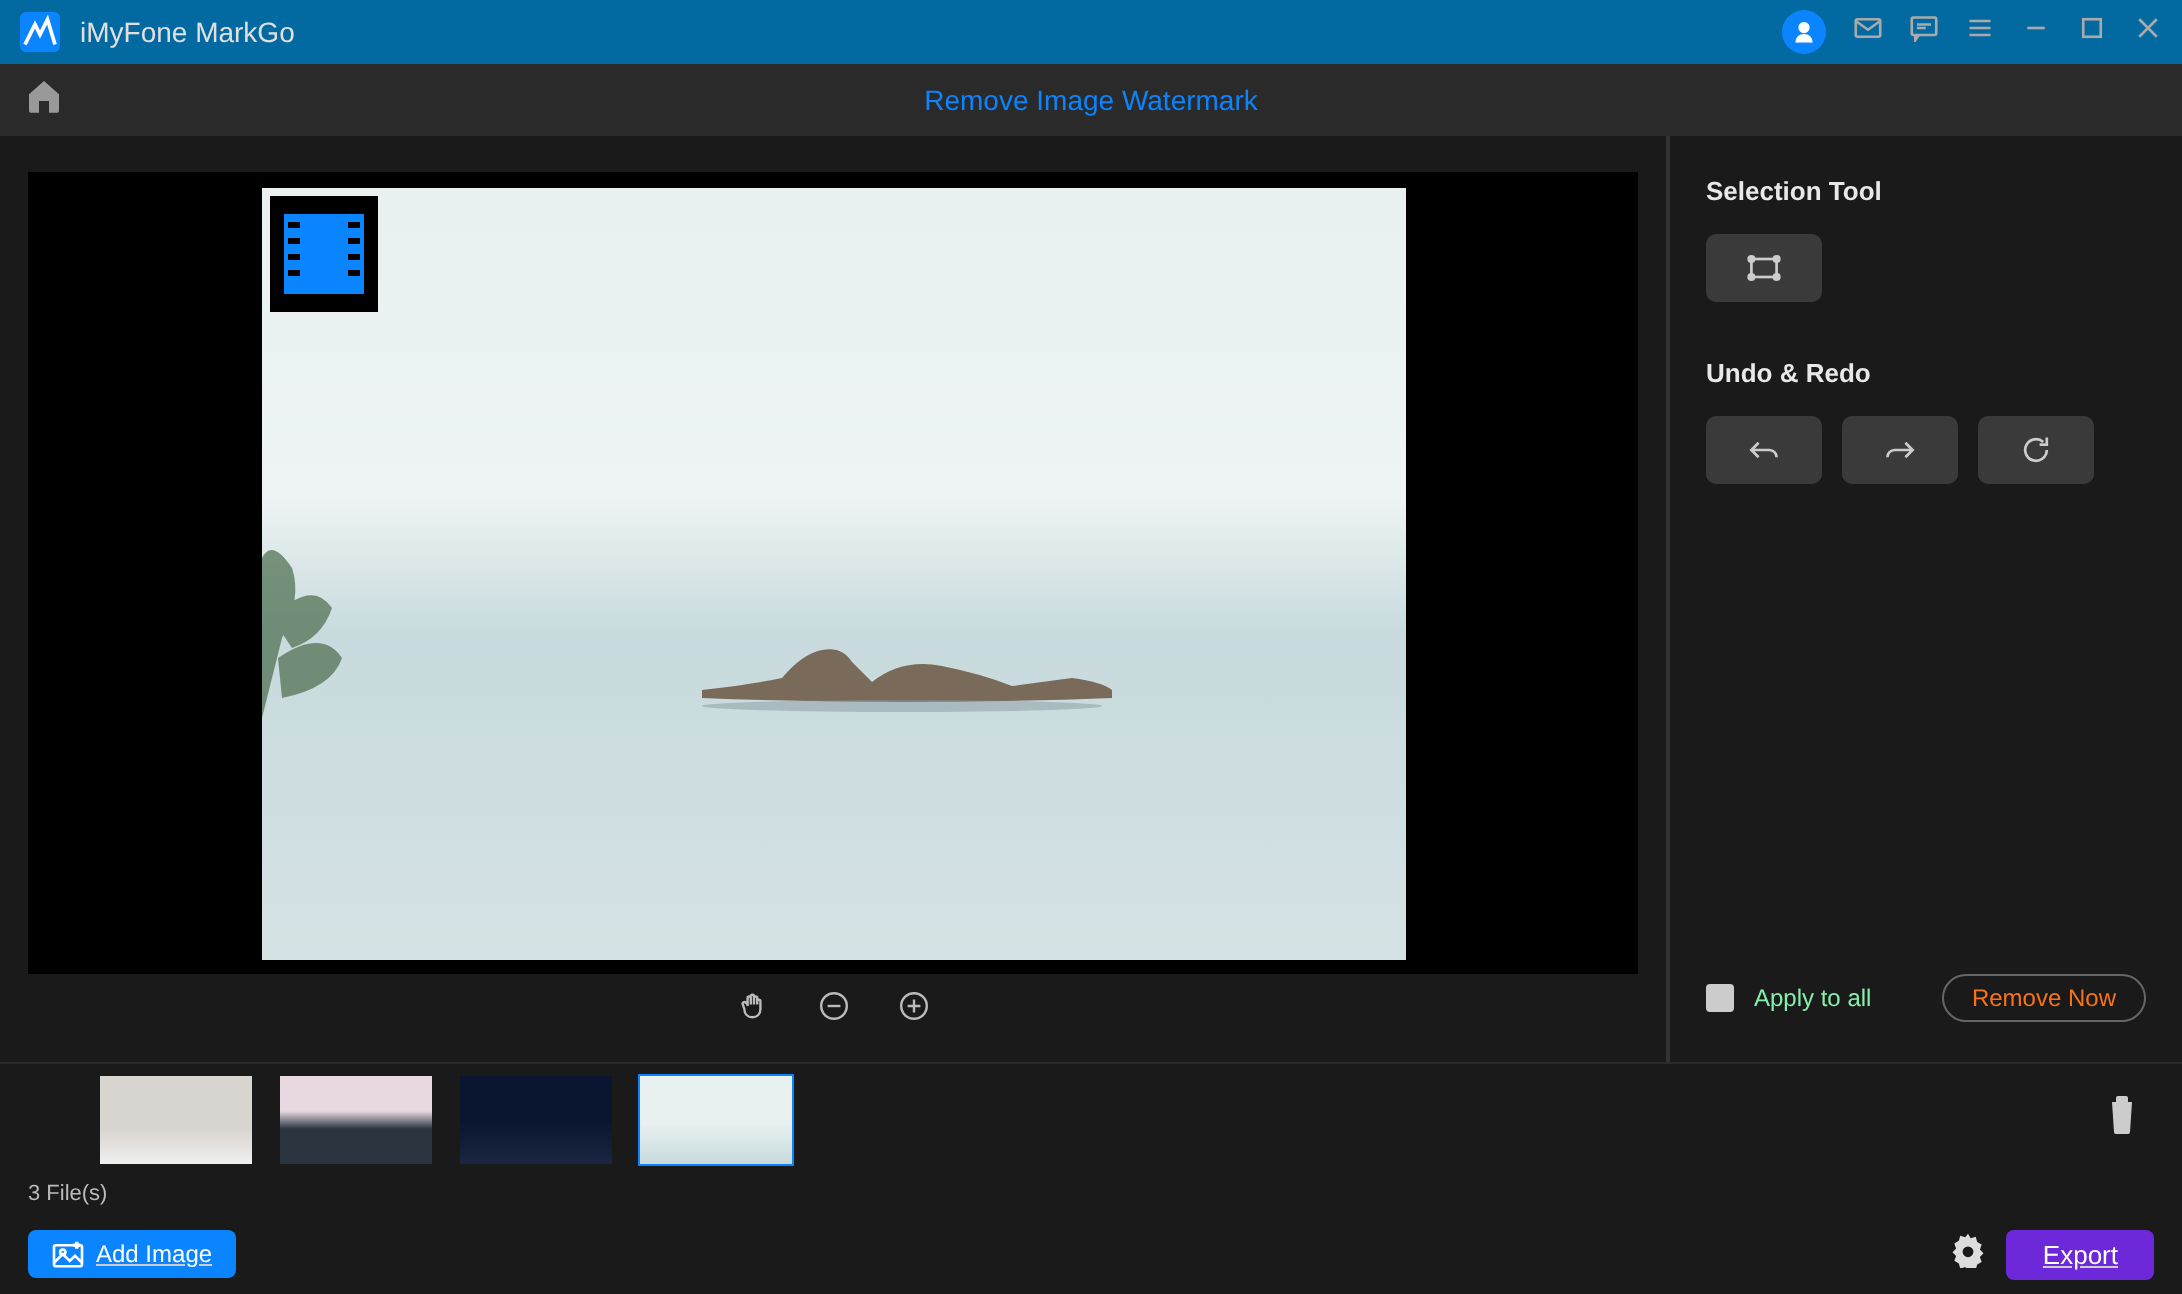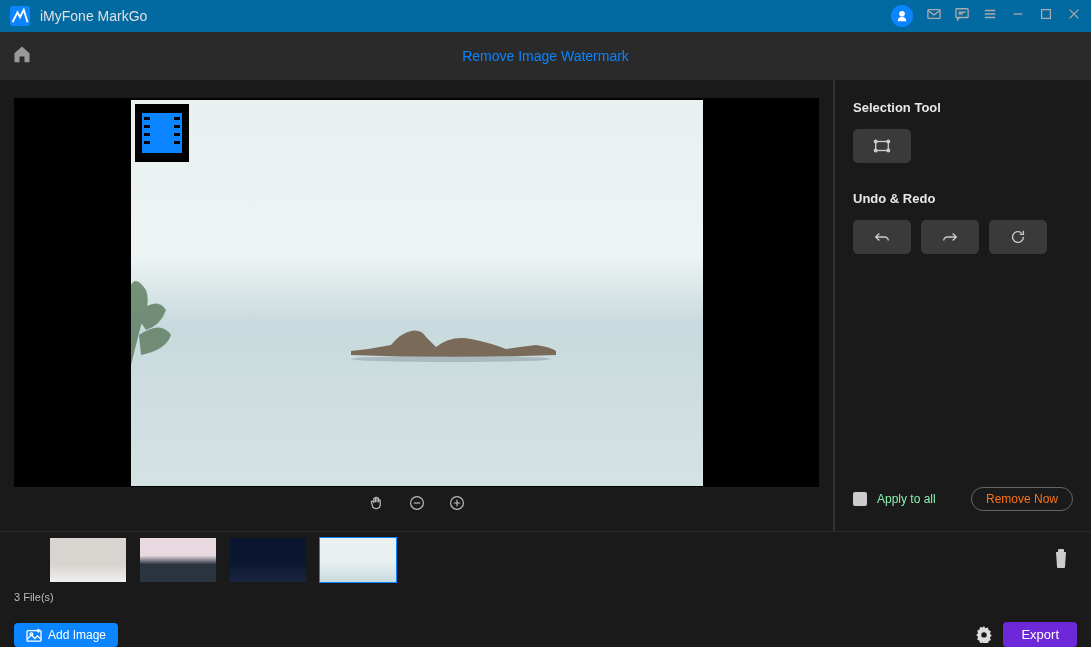--- a/index.html
+++ b/index.html
@@ -36,21 +36,21 @@
 .app-title { font-size: 14px; color: #e0e0e0; }
 .titlebar-spacer { flex: 1; }
 .titlebar-icons { display: flex; align-items: center; gap: 14px; }
 .titlebar-icons svg { width: 14px; height: 14px; stroke: #aaa; fill: none; stroke-width: 1.5; }
 .avatar-icon {
   width: 22px; height: 22px; background: #0a84ff; border-radius: 50%;
   display: flex; align-items: center; justify-content: center;
 }
 .avatar-icon svg { stroke: #fff; fill: #fff; width: 12px; height: 12px; }
 .toolbar {
-  height: 48px;
+  height: 36px;
   background: #2a2a2a;
   display: flex;
   align-items: center;
   padding: 0 12px;
   position: relative;
 }
 .home-btn svg { width: 20px; height: 20px; fill: #999; }
 .tab-title {
   position: absolute;
   left: 50%;
@@ -194,23 +194,24 @@
 }
 .trash-btn svg { width: 20px; height: 22px; fill: #ccc; }
 .file-count {
   padding: 4px 14px;
   font-size: 11px;
   color: #bbb;
 }
 .bottom-bar {
   height: 40px;
   display: flex;
-  align-items: flex-end;
+  align-items: center;
   padding: 0 14px;
   gap: 10px;
+  text-decoration: underline;
 }
 .add-btn {
   background: #0a84ff;
   color: #fff;
   border-radius: 4px;
   padding: 5px 12px;
   font-size: 12px;
   display: flex;
   align-items: center;
   gap: 6px;

